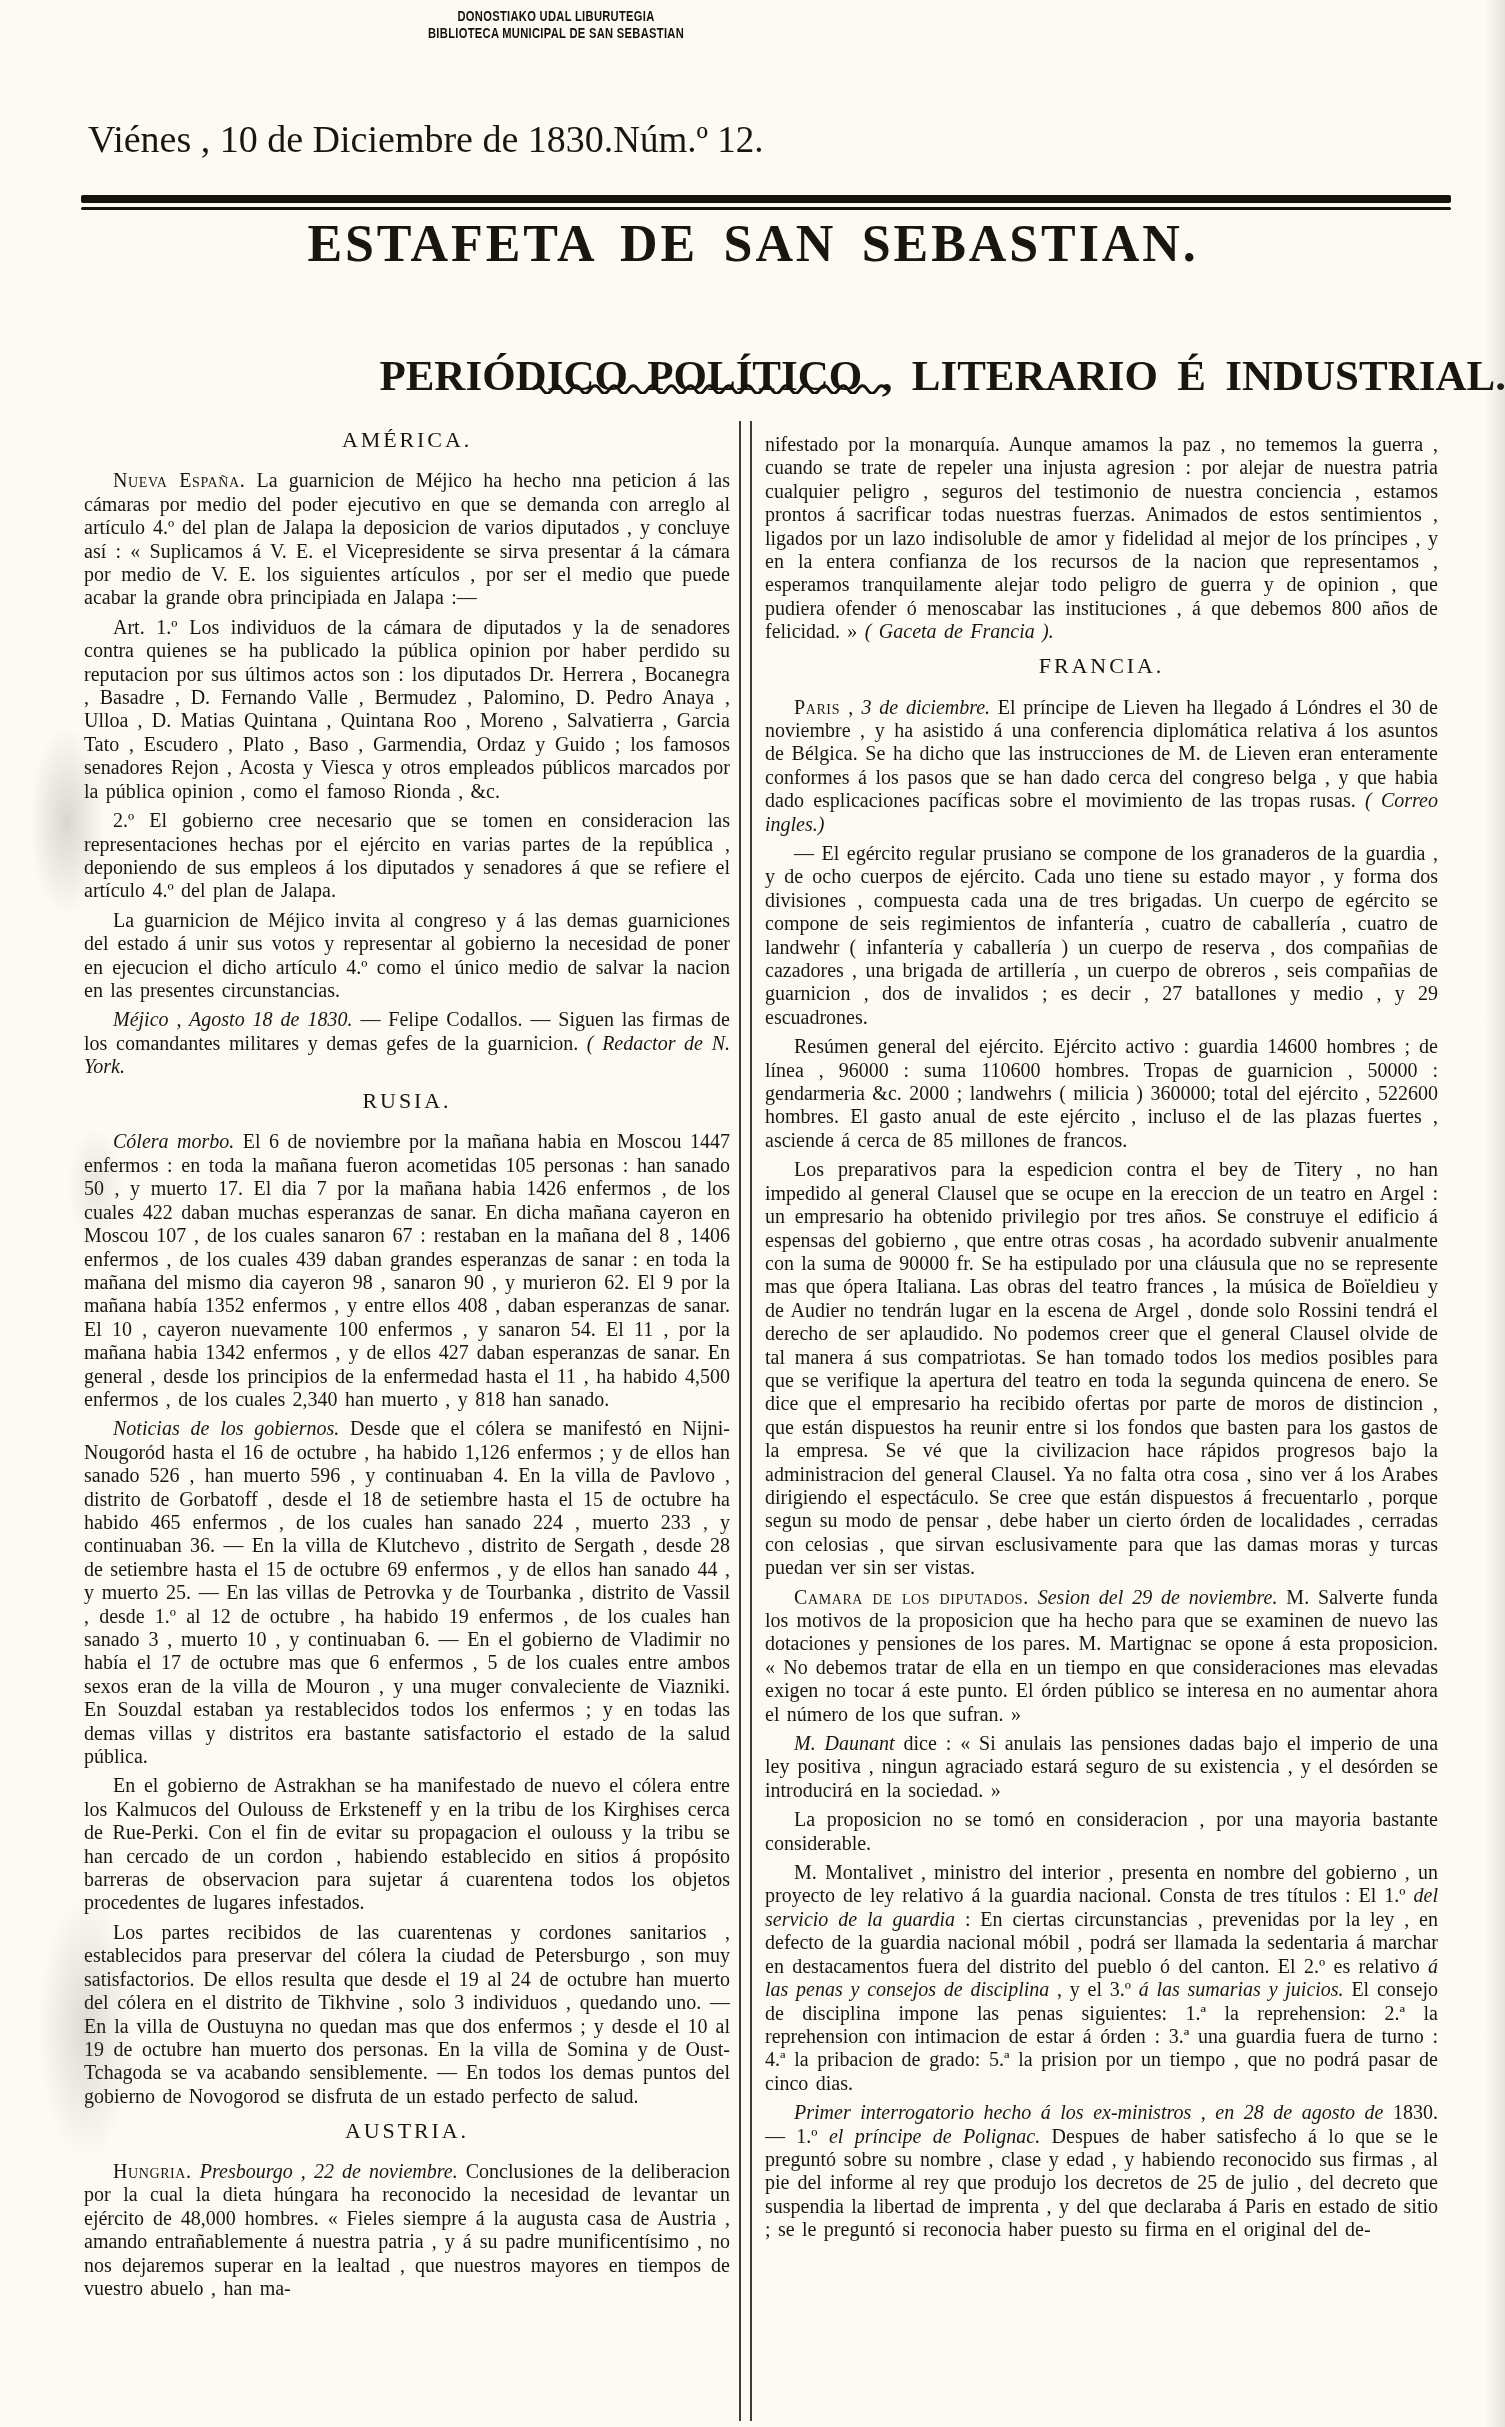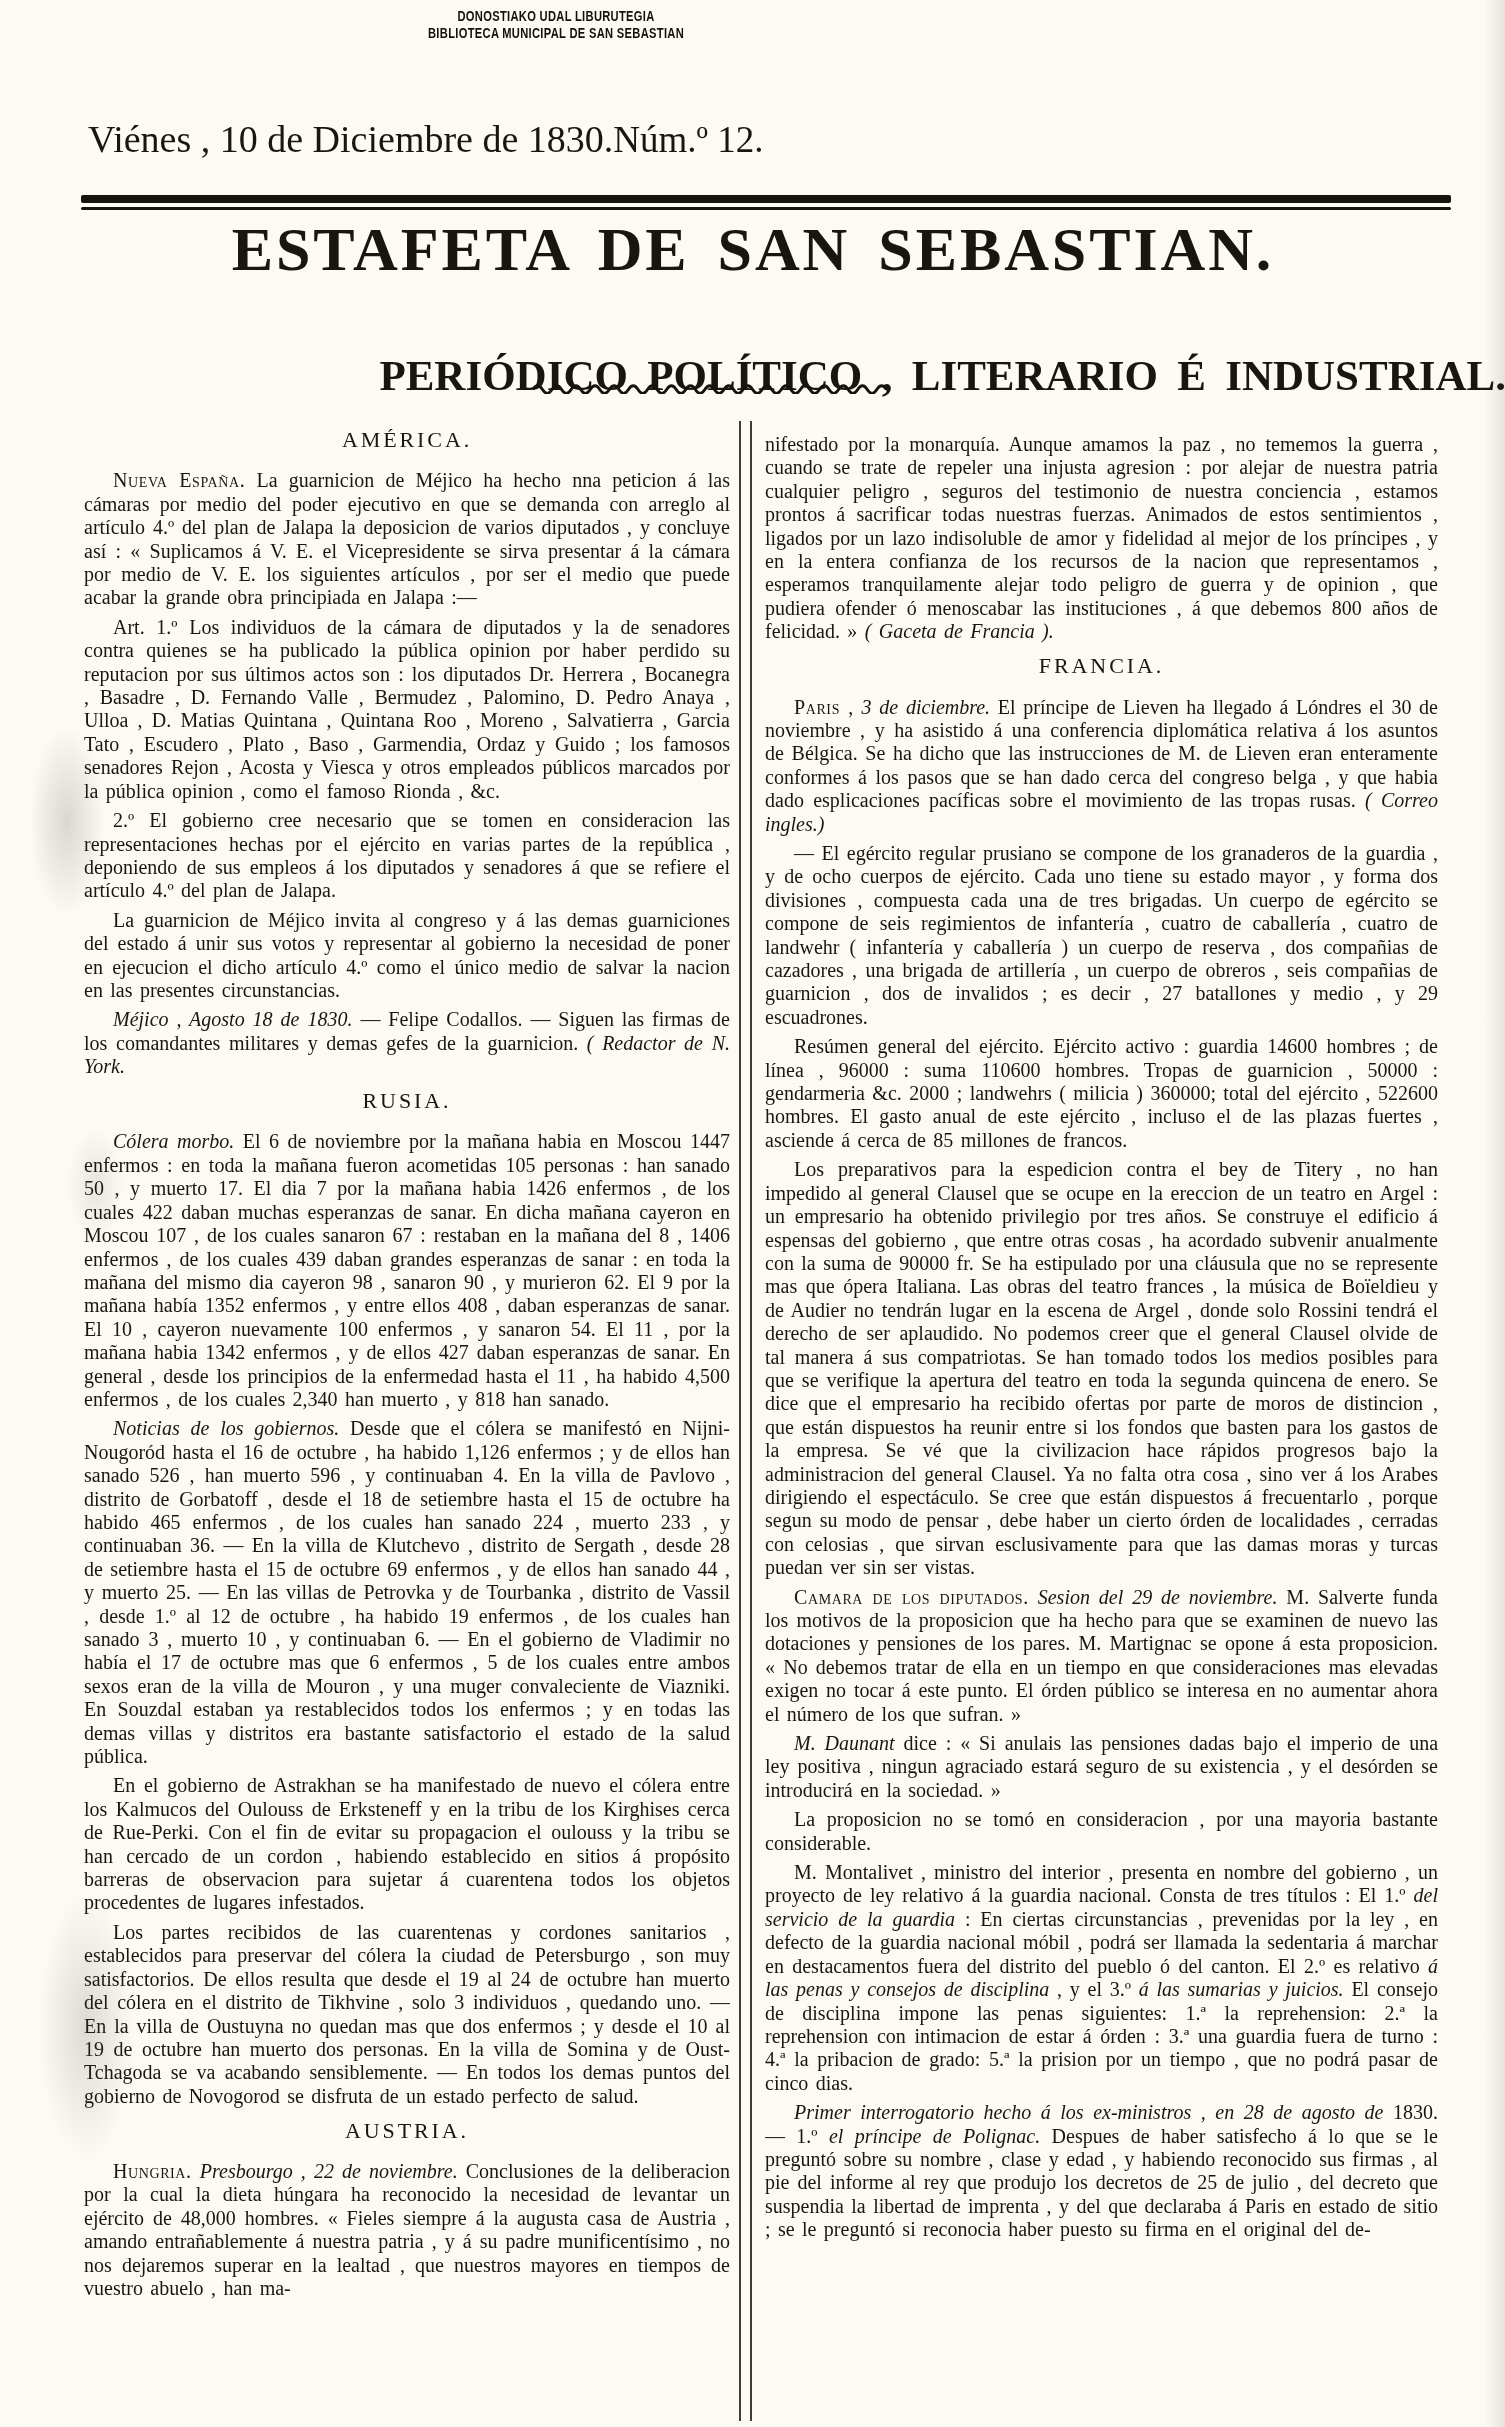--- a/index.html
+++ b/index.html
@@ -31,21 +31,21 @@
     font-size:38px;
   }
   .dateline .issue{font-size:37px;}
   
   .double-rule{position:absolute;left:81px;right:55px;top:195px;}
   .double-rule .heavy{height:7.6px;background:#17120e;border-radius:1.9px;}
   .double-rule .light{height:2.9px;background:#17120e;margin-top:4.8px;border-radius:1.9px;}
   
   .masthead-title{
     position:absolute;left:0;width:100%;top:214px;
-    text-align:center;font-size:62px;font-weight:700;
+    text-align:center;font-size:52px;font-weight:700;
     letter-spacing:2.9px;word-spacing:9.6px;white-space:nowrap;
   }
   .masthead-subtitle{
     position:absolute;left:0;width:100%;top:315px;
     text-align:right;font-size:43px;font-weight:700;
     letter-spacing:0;word-spacing:8.6px;white-space:nowrap;margin-top:36px;
   }
   .wave-rule{position:absolute;left:531px;top:381px;}
   
   .col{

